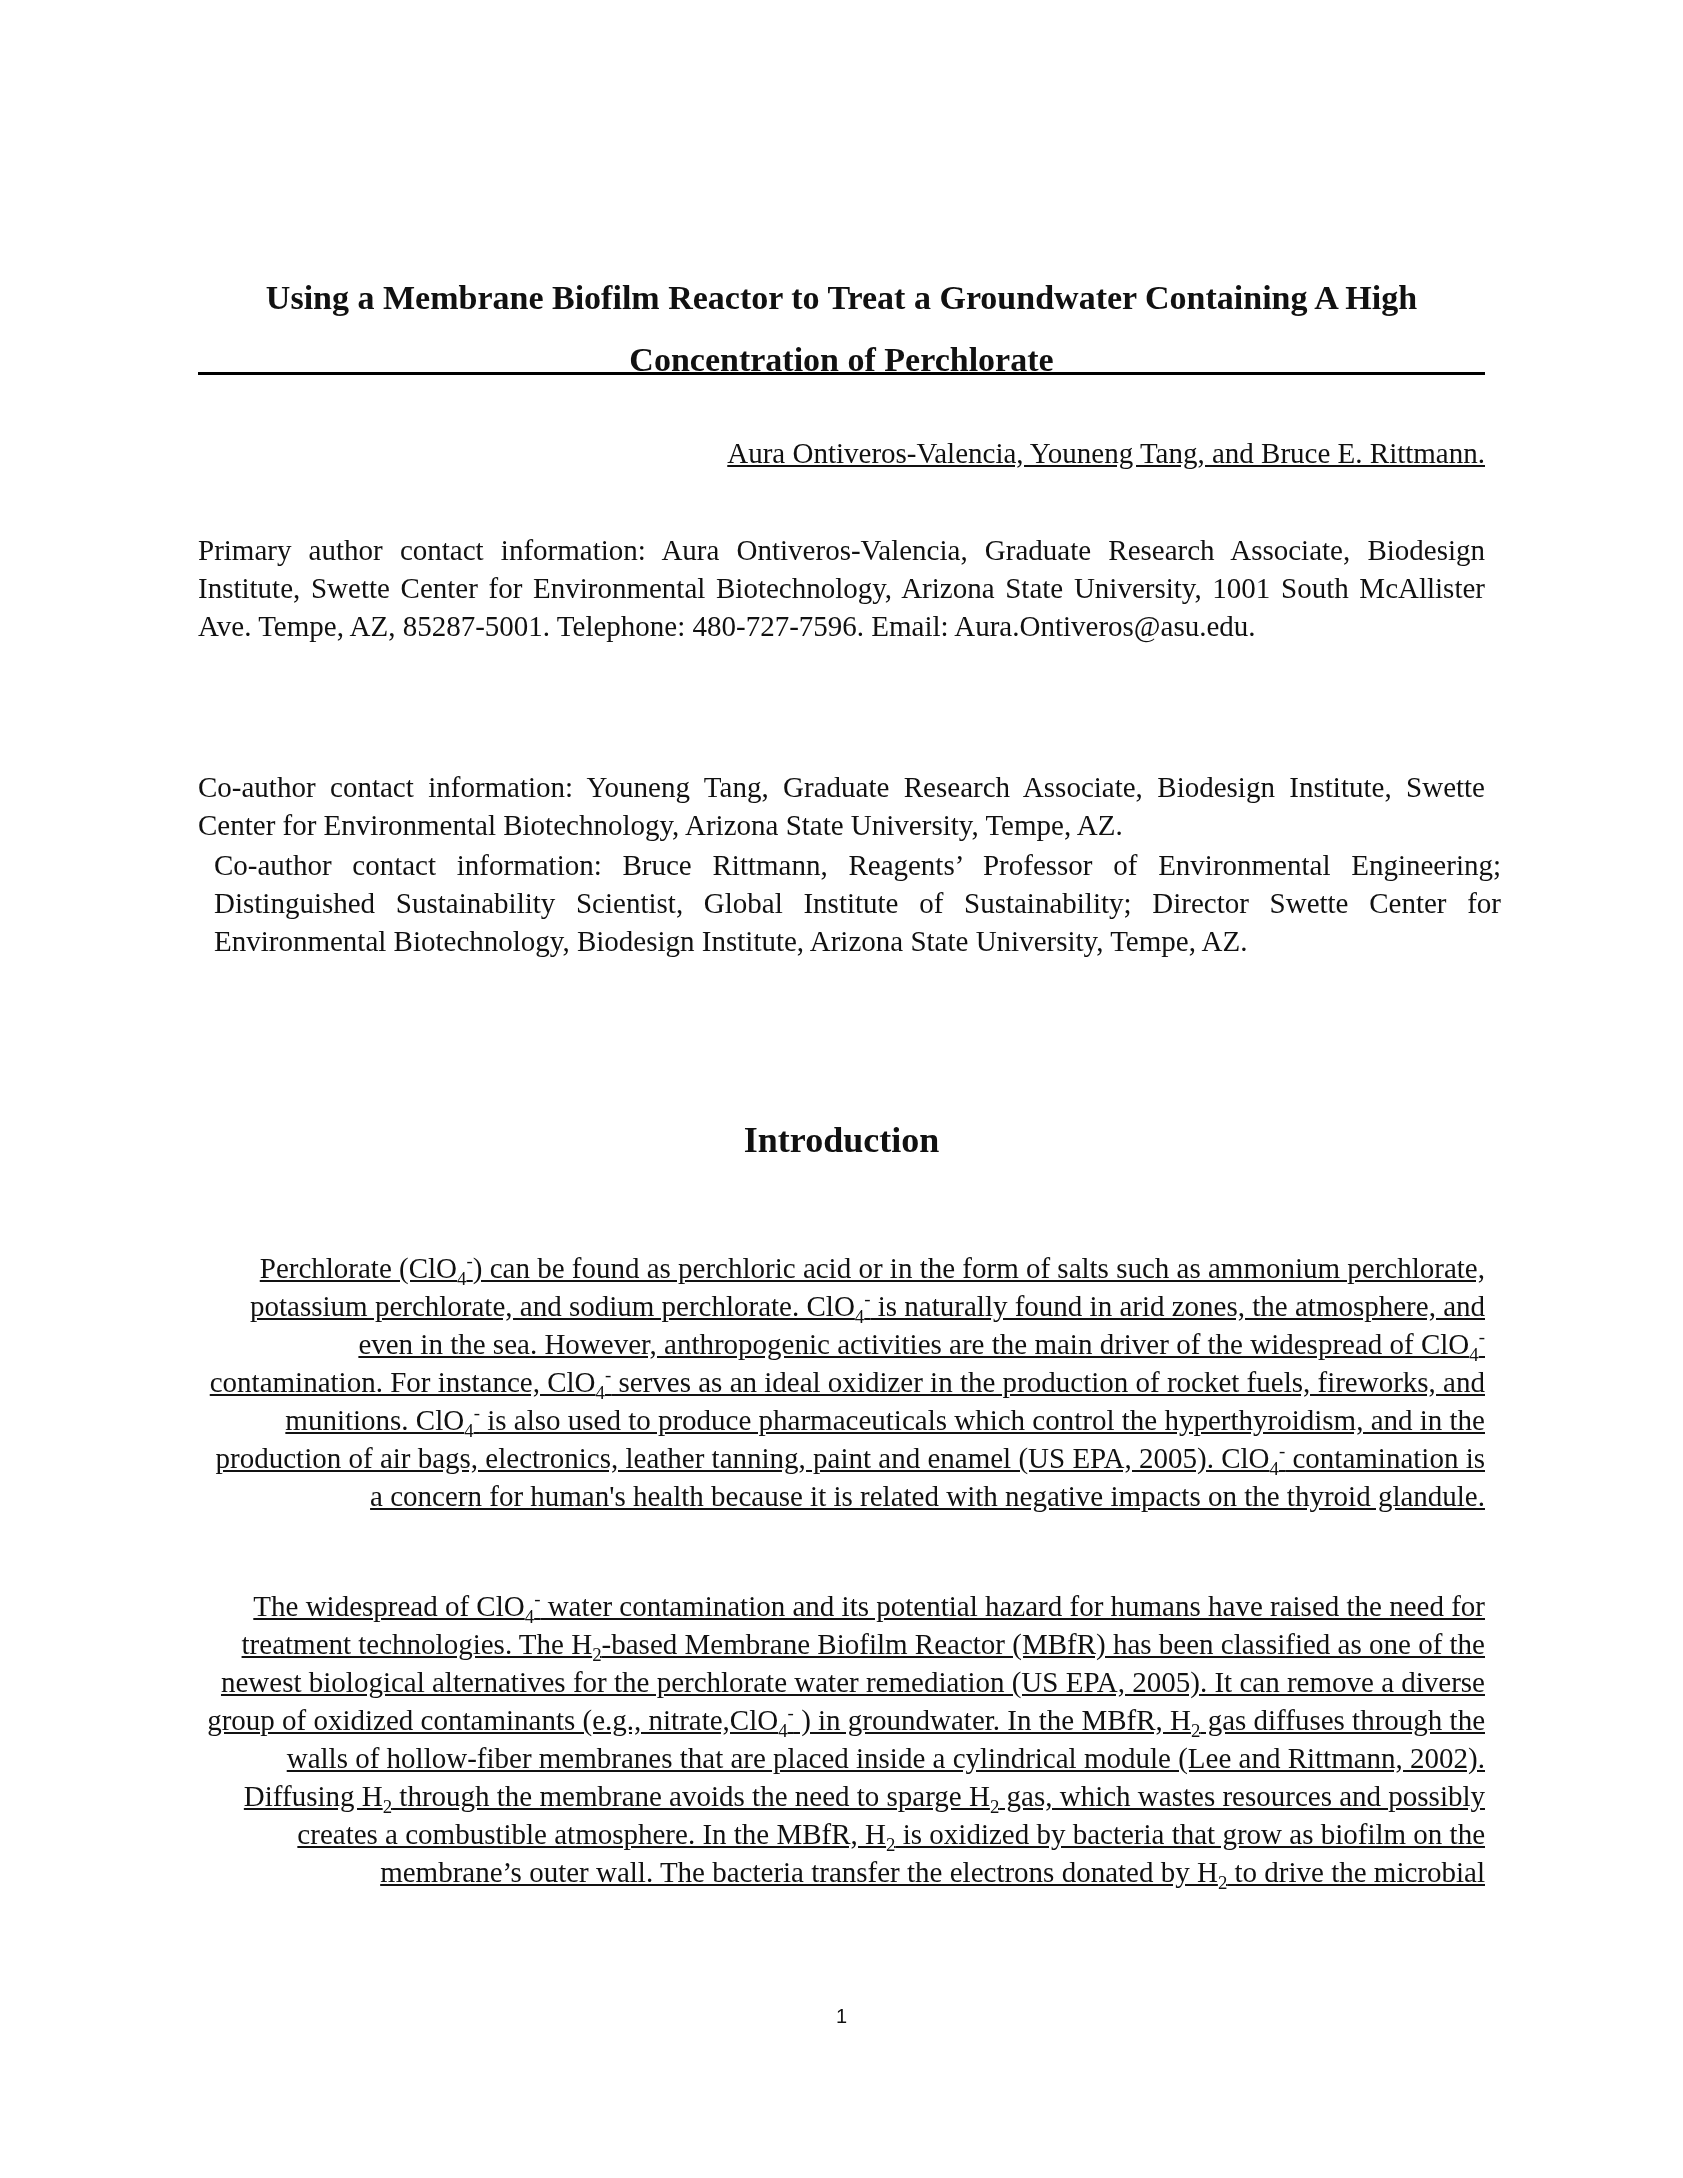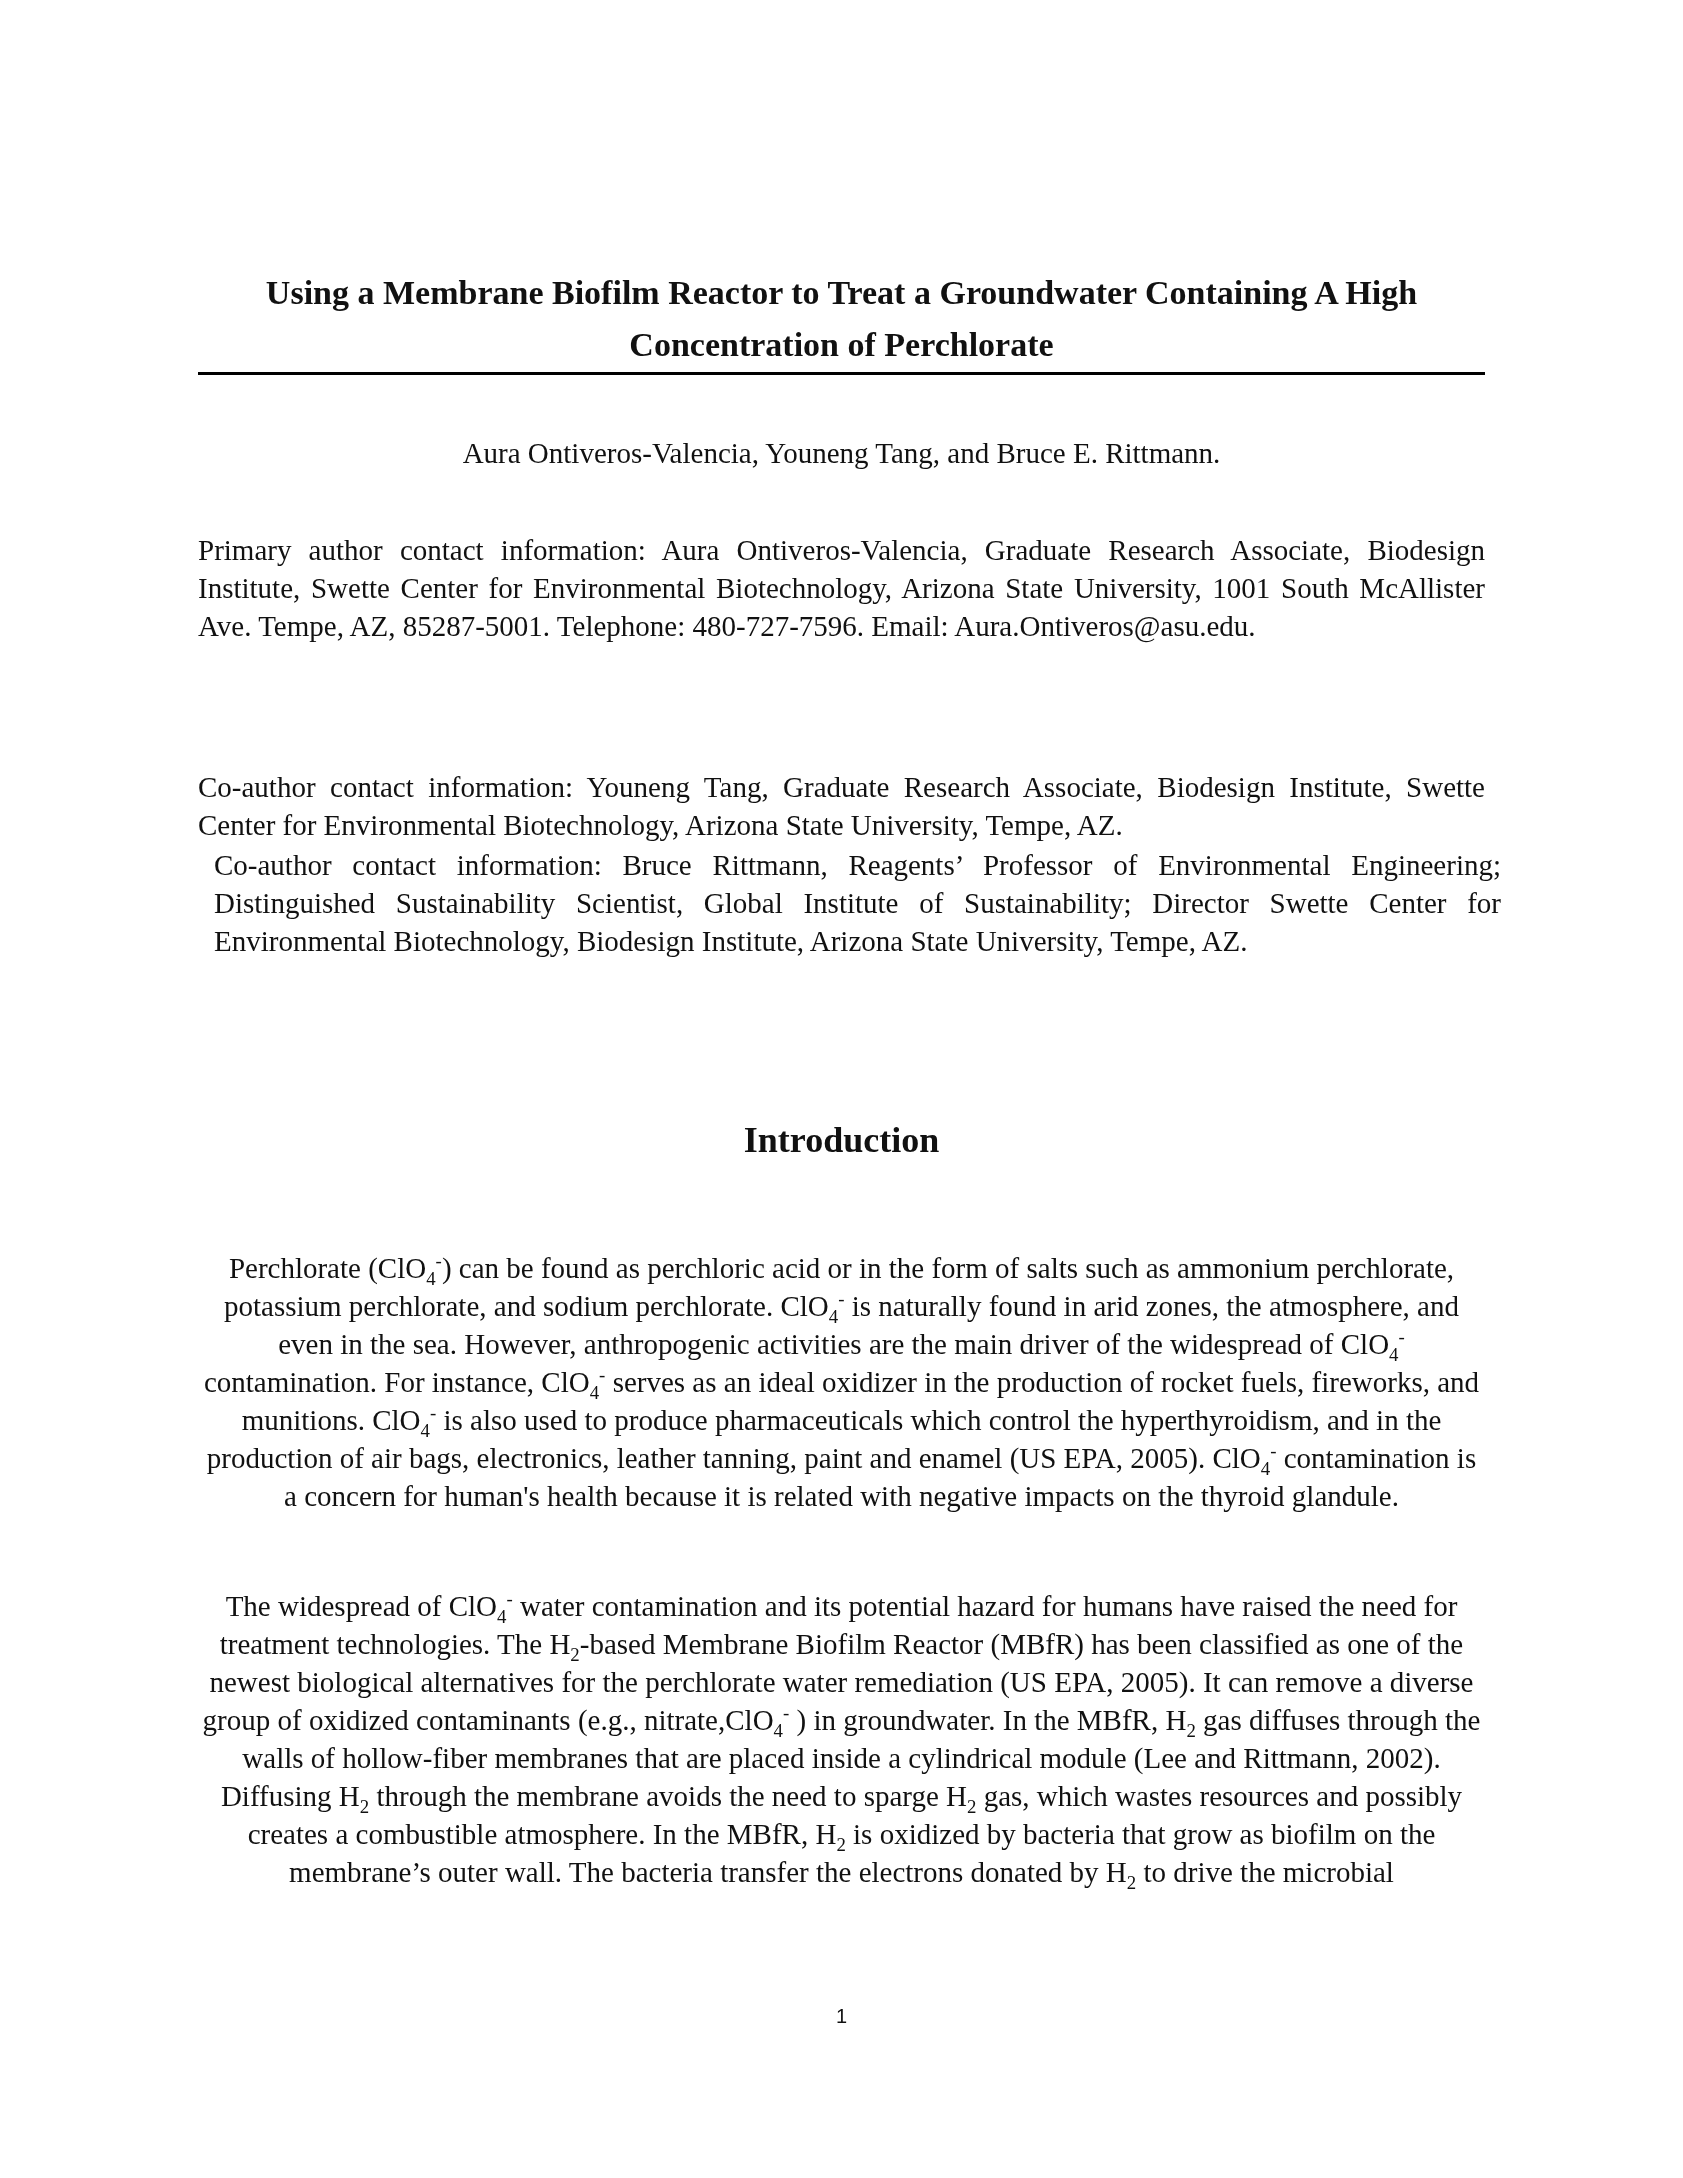--- a/index.html
+++ b/index.html
@@ -1,24 +1,24 @@
 <!DOCTYPE html>
 <html><head>
 <meta charset="utf-8">
 <style>
   html, body { margin:0; padding:0; background:#ffffff; }
   body { width:1683px; height:2178px; position:relative; overflow:hidden;
          font-family:"Liberation Serif", serif; color:#111; }
   .page { position:absolute; left:198px; top:0; width:1287px; }
   .title { position:absolute; top:267px; left:0; width:1287px; text-align:center;
-           font-weight:bold; font-size:34px; line-height:52px; }
+           font-weight:bold; font-size:34px; line-height:62px; }
   .rule { position:absolute; top:372px; left:0; width:1287px; height:3px; background:#000; }
   .p { position:absolute; left:0; width:1287px; font-size:29px; line-height:38px;
        text-align:justify; }
-  .p.left { text-align:center; }
+  .p.left { text-align:right;text-decoration:underline; }
   .h2 { position:absolute; top:1119px; left:0; width:1287px; text-align:center;
         font-weight:bold; font-size:36px; }
   .pagenum { position:absolute; top:2005px; left:0; width:1287px; text-align:center;
              font-family:"Liberation Sans", sans-serif; font-size:20px; }
   sub, sup { font-size:65%; line-height:0; }
 </style>
 </head>
 <body>
 
 <div class="page">

